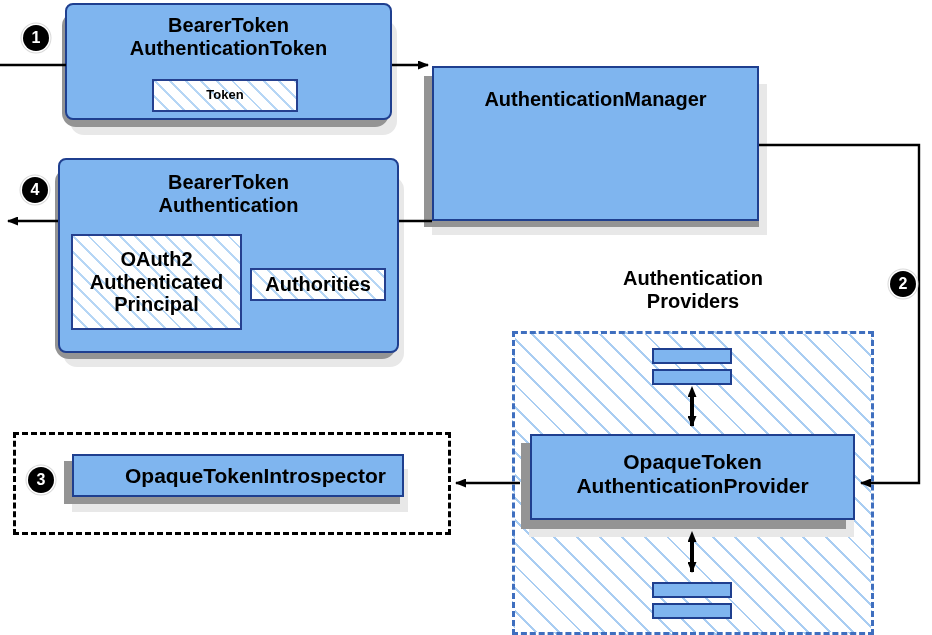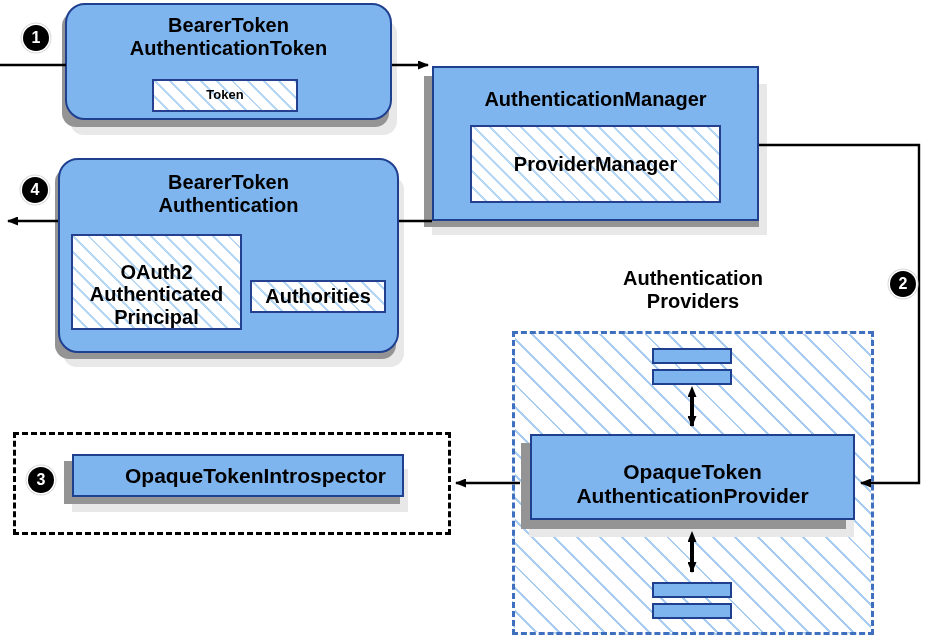--- a/index.html
+++ b/index.html
@@ -43,21 +43,21 @@
   .shadow .s1 {
     position: absolute;
     left: 0; top: 0; right: 0; bottom: 0;
     background: #949494;
   }
   .shadow .s2 {
     position: absolute;
     left: 8px; top: 8px; right: -8px; bottom: -8px;
     background: #e8e8e8;
   }
-  .rounded { border-radius: 20px; text-align: center; }
+  .rounded { border-radius: 8px; text-align: center; }
   .rounded .s1, .rounded .s2 { border-radius: 14px; }
 
   
   .hatch {
     position: absolute;
     box-sizing: border-box;
     background-color: #ffffff;
     background-image: repeating-linear-gradient(
         45deg,
         #ffffff 0px, #ffffff 9px,
@@ -163,49 +163,46 @@
     <span>Token</span>
   </div>
 
   <div class="shadow" style="left:424px; top:76px; width:335px; height:151px;">
     <div class="s2"></div>
       <div class="s1"></div>
   </div>
   <div class="node" style="left:432px; top:66px; width:327px; height:155px; padding-top:20px; font-size:20px;">
     <span class="title">AuthenticationManager</span>
   </div>
-  <div class="hatch" style="left:470px; top:125px; width:251px; height:78px; font-size:20px;">
-    <span>ProviderManager</span>
-  </div>
 
   <div class="shadow rounded" style="left:55px; top:168px; width:341px; height:191px;">
     <div class="s2"></div>
       <div class="s1"></div>
   </div>
   <div class="node rounded" style="left:58px; top:158px; width:341px; height:195px; padding-top:11px; font-size:20px;">
     <span class="title">BearerToken
 Authentication</span>
   </div>
-  <div class="hatch" style="left:71px; top:234px; width:171px; height:96px; font-size:20px;align-items:flex-end;">
+  <div class="hatch" style="left:71px; top:234px; width:171px; height:96px; font-size:20px;">
     <span>OAuth2
 Authenticated
 Principal</span>
   </div>
-  <div class="hatch" style="left:250px; top:268px; width:136px; height:33px; font-size:20px; z-index:8;margin-top:12px;">
+  <div class="hatch" style="left:250px; top:268px; width:136px; height:33px; font-size:20px; z-index:8;">
     <span>Authorities</span>
   </div>
 
   <div class="bar" style="left:652px; top:348px; width:80px; height:16px;"></div>
   <div class="bar" style="left:652px; top:369px; width:80px; height:16px;"></div>
 
   <div class="shadow" style="left:521px; top:443px; width:325px; height:86px;">
     <div class="s2"></div>
       <div class="s1"></div>
   </div>
-  <div class="node" style="left:530px; top:434px; width:325px; height:86px; padding-top:24px; font-size:21px;">
+  <div class="node" style="left:530px; top:434px; width:325px; height:86px; padding-top:14px; font-size:21px;">
     <span class="title">OpaqueToken
 AuthenticationProvider</span>
   </div>
 
   <div class="bar" style="left:652px; top:582px; width:80px; height:16px;"></div>
   <div class="bar" style="left:652px; top:603px; width:80px; height:16px;"></div>
 
   <div class="shadow" style="left:64px; top:461px; width:336px; height:43px;">
     <div class="s2"></div>
       <div class="s1"></div>

